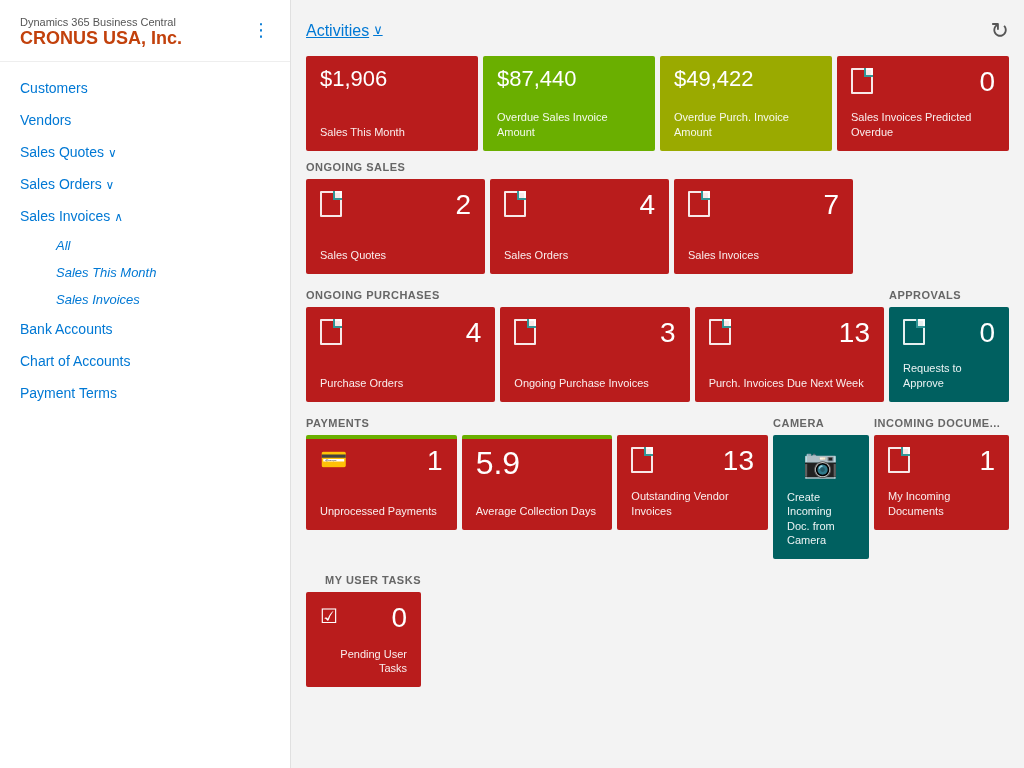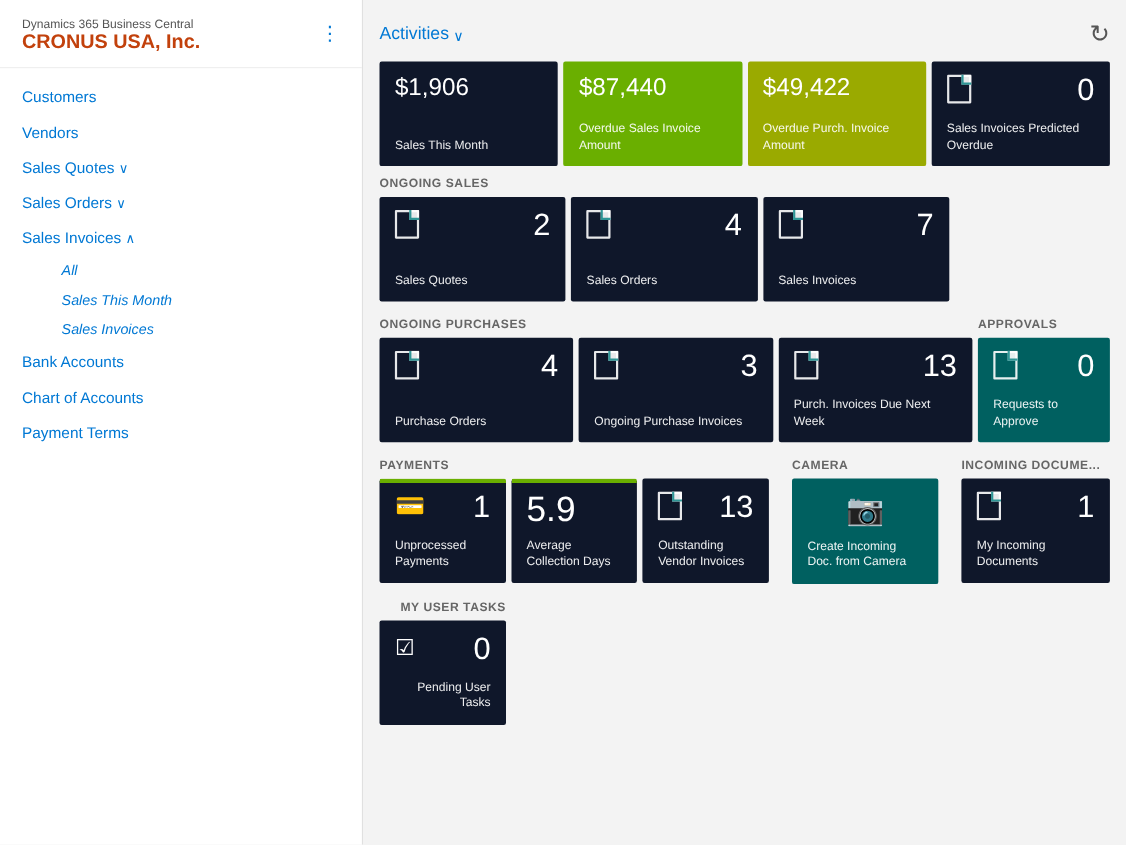--- a/index.html
+++ b/index.html
@@ -1,20 +1,20 @@
 <!DOCTYPE html>
 <html><head>
   <meta charset="utf-8">
   <style>
     * { box-sizing: border-box; margin: 0; padding: 0; }
     body { font-family: 'Segoe UI', Arial, sans-serif; background: #f3f3f3; display: flex; height: 768px; width: 1024px; overflow: hidden; }
 
     
     #sidebar {
-      width: 330px;
+      width: 291px;
       background: #fff;
       border-right: 1px solid #e0e0e0;
       padding: 0;
       flex-shrink: 0;
       display: flex;
       flex-direction: column;
     }
     .sidebar-header {
       padding: 16px 20px 12px 20px;
       border-bottom: 1px solid #eee;
@@ -72,22 +72,23 @@
       display: flex;
       justify-content: space-between;
       align-items: center;
       padding: 8px 0 12px 0;
     }
     .activities-label {
       font-size: 16px;
       color: #0078d4;
       cursor: pointer;
       display: flex;
-      align-items: flex-end;
+      align-items: flex-start;
       gap: 4px;
+      text-decoration: underline;
     }
     .refresh-icon {
       font-size: 20px;
       color: #555;
       cursor: pointer;
     }
 
     
     .section-label {
       font-size: 11px;
@@ -108,21 +109,21 @@
       border-radius: 2px;
       padding: 12px 14px;
       color: #fff;
       display: flex;
       flex-direction: column;
       justify-content: space-between;
       cursor: pointer;
       position: relative;
       min-height: 95px;
     }
-    .tile-teal { background: #0f172a; }
+    .tile-teal { background: #b91c1c; }
     .tile-green { background: #6aaf00; }
     .tile-olive { background: #9aaa00; }
     .tile-dark-teal { background: #006060; }
 
     .tile-value {
       font-size: 28px;
       font-weight: 300;
       line-height: 1;
     }
     .tile-label {
@@ -295,21 +296,21 @@
           <div class="tile-top">
             <span class="doc-icon" style="border-color:rgba(255,255,255,0.9);"></span>
             <span class="tile-value">0</span>
           </div>
           <div class="tile-label">Requests to Approve</div>
         </div>
       </div>
     </div>
   </div>
 
-  <div style="display:flex; gap:16px; margin-bottom:0; align-items:flex-start;">
+  <div style="display:flex; gap:0; margin-bottom:0; align-items:flex-start;">
     <div style="flex:1;">
       <div class="section-label">PAYMENTS</div>
       <div class="tiles-row tile-row-gap">
         <div class="tile tile-teal" style="flex:1; border-top:4px solid #6aaf00; padding-top:8px;">
           <div class="tile-top">
             <span style="font-size:22px;">💳</span>
             <span class="tile-value">1</span>
           </div>
           <div class="tile-label">Unprocessed Payments</div>
         </div>
@@ -319,21 +320,21 @@
         </div>
         <div class="tile tile-teal" style="flex:1;">
           <div class="tile-top">
             <span class="doc-icon"></span>
             <span class="tile-value">13</span>
           </div>
           <div class="tile-label">Outstanding Vendor Invoices</div>
         </div>
       </div>
     </div>
-    <div style="width:133px; margin-left:5px;">
+    <div style="width:96px; margin-left:5px;">
       <div class="section-label">CAMERA</div>
       <div class="tiles-row tile-row-gap">
         <div class="tile" style="flex:1; background:#006060;">
           <div style="font-size:28px; text-align:center; margin-bottom:6px;">📷</div>
           <div class="tile-label">Create Incoming Doc. from Camera</div>
         </div>
       </div>
     </div>
     <div style="width:135px; margin-left:5px;">
       <div class="section-label">INCOMING DOCUME...</div>

